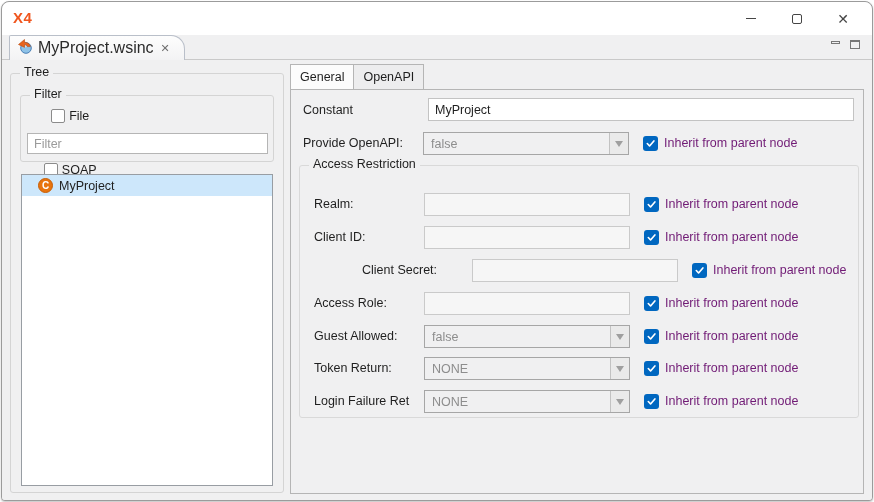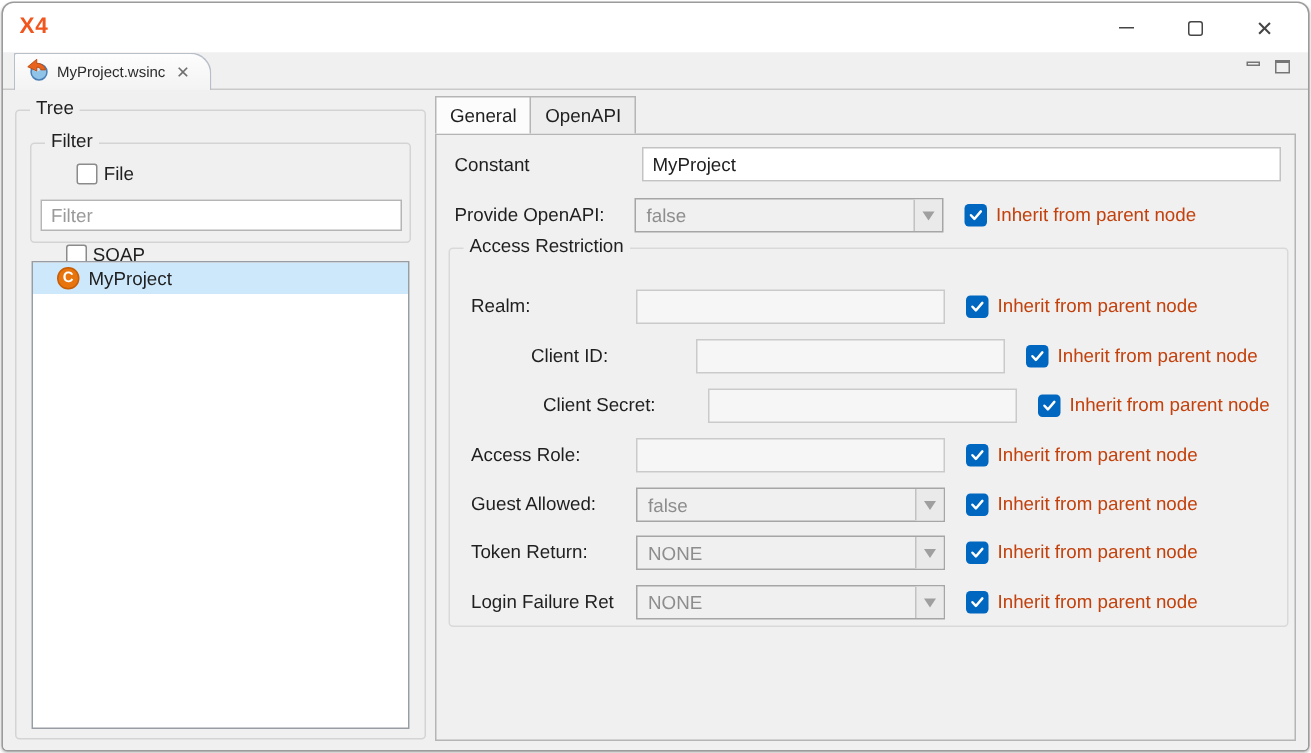--- a/index.html
+++ b/index.html
@@ -23,21 +23,21 @@
   .glyph-close { font-size:14px; color:#454545; line-height:1; }
   
   #tabbar { position:relative; height:25px; background:#f0f0f1; border-bottom:1px solid #c9c9c9; }
   #editor-tab {
     position:absolute; left:7px; top:0; height:25px; display:flex; align-items:center;
     padding:0 14px 0 7px; gap:5px;
     background:linear-gradient(#fdfdfd,#f3f3f4);
     border:1px solid #b9bfc9; border-bottom:none;
     border-radius:2px 14px 0 0;
   }
-  #editor-tab .tab-label { font-size:10px; color:#2b2b2b; }
+  #editor-tab .tab-label { font-size:16px; color:#2b2b2b; }
   #editor-tab .tab-close { font-size:11px; color:#6f6f6f; margin-left:2px; }
   #view-btns { position:absolute; right:12px; top:5px; display:flex; gap:10px; align-items:center; }
   .view-min { width:9px; height:3px; border:1px solid #767676; margin-top:-4px; }
   .view-max { width:10px; height:9px; border:1px solid #767676; border-top:2px solid #767676; }
   
   #content { position:absolute; left:0; top:59px; right:0; bottom:0; background:#f0f0f1; }
   .groupbox { position:absolute; border:1px solid #d4d4d4; border-radius:3px; }
   .groupbox > .legend {
     position:absolute; top:-9px; left:9px; padding:0 4px; background:#f0f0f1;
     font-size:12.5px; color:#1f1f1f; white-space:nowrap;
@@ -93,34 +93,34 @@
   }
   .combo .combo-arrow::after {
     content:""; width:0; height:0; border-left:4px solid transparent;
     border-right:4px solid transparent; border-top:6px solid #9f9f9f;
   }
   .inherit { position:absolute; display:flex; align-items:center; gap:6px; height:22px; }
   .cb-checked {
     width:15px; height:15px; border-radius:3px; background:#0067C0;
     display:flex; align-items:center; justify-content:center; flex:0 0 auto;
   }
-  .inherit .inherit-label { font-size:12.5px; color:#c2410c; white-space:nowrap; }
+  .inherit .inherit-label { font-size:12.5px; color:#701a75; white-space:nowrap; }
   
   #constant-label { left:12px; top:9px; }
   #constant-input { left:137px; top:8px; width:426px; }
   
   #openapi-label { left:12px; top:42px; }
   #openapi-combo { left:132px; top:42px; width:206px; }
   #openapi-inherit { left:352px; top:42px; }
   
   #ar-group { left:8px; top:75px; width:560px; height:253px; border-color:#d9d9d9; }
   .ar-label { left:14px; }
   .ar-field { left:124px; width:206px; }
   .ar-inherit { left:344px; }
-  .rt0 { top:27px; } .rt1 { top:60px;margin-left:40px; } .rt2 { top:93px;margin-left:48px; } .rt3 { top:126px; }
+  .rt0 { top:27px; } .rt1 { top:60px; } .rt2 { top:93px;margin-left:48px; } .rt3 { top:126px; }
   .rt4 { top:159px; } .rt5 { top:191px; } .rt6 { top:224px; }
 </style>
 </head>
 <body>
 
 <div id="window">
 
   <div id="titlebar">
     <div id="logo">X4</div>
     <div id="win-controls">

